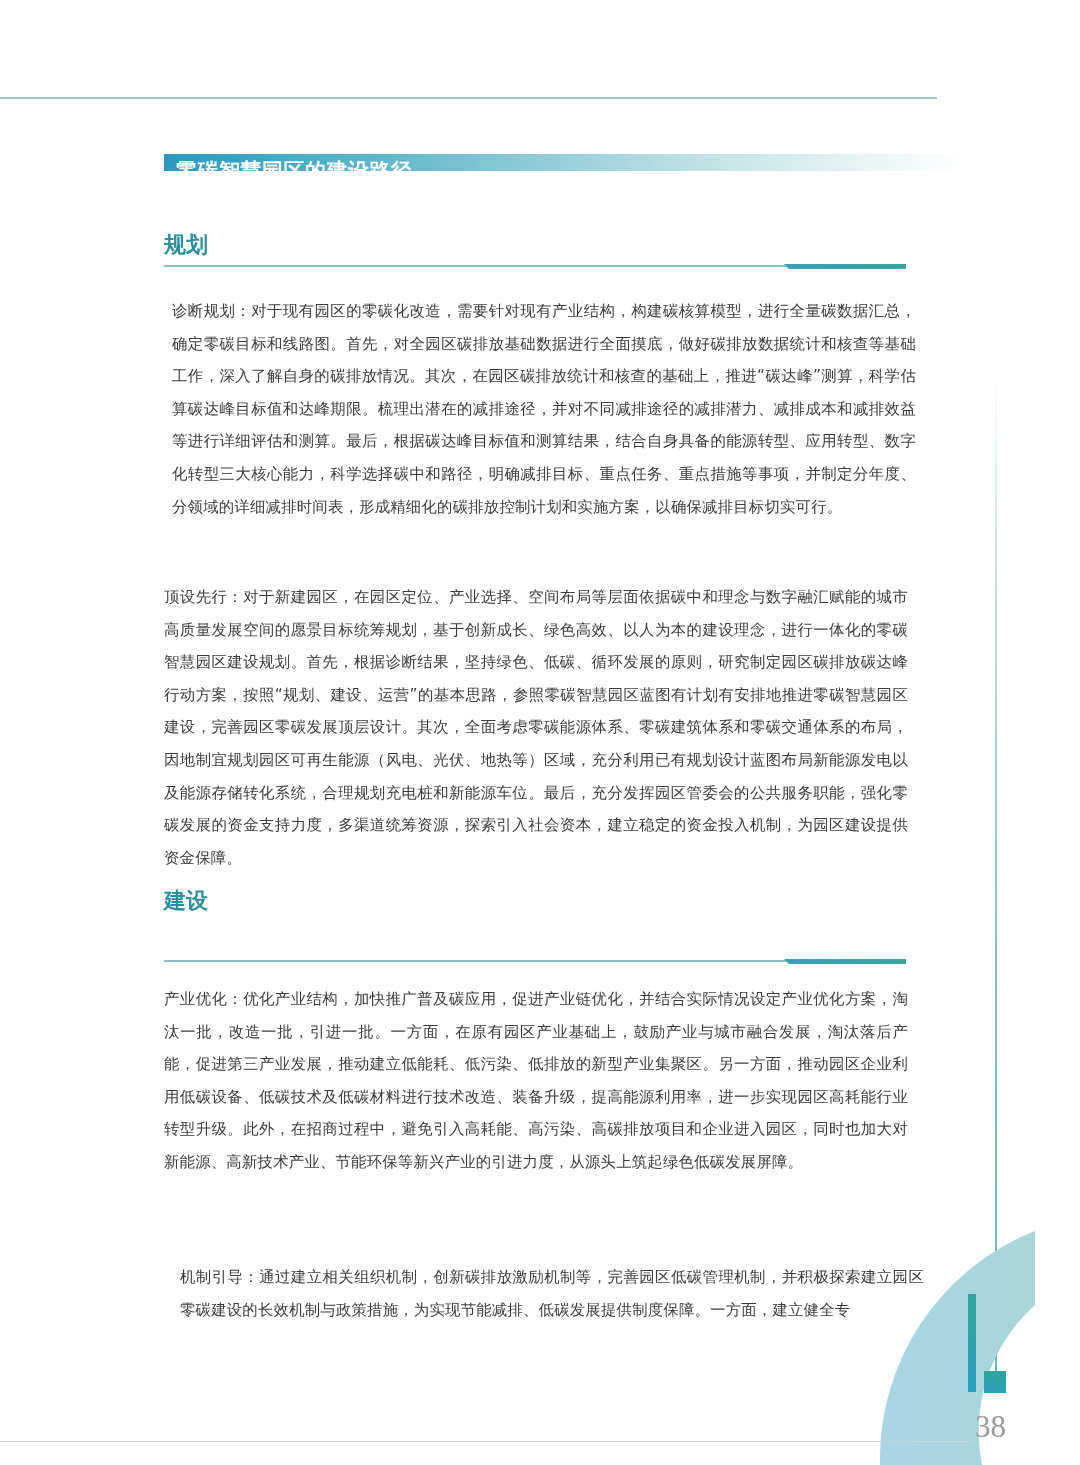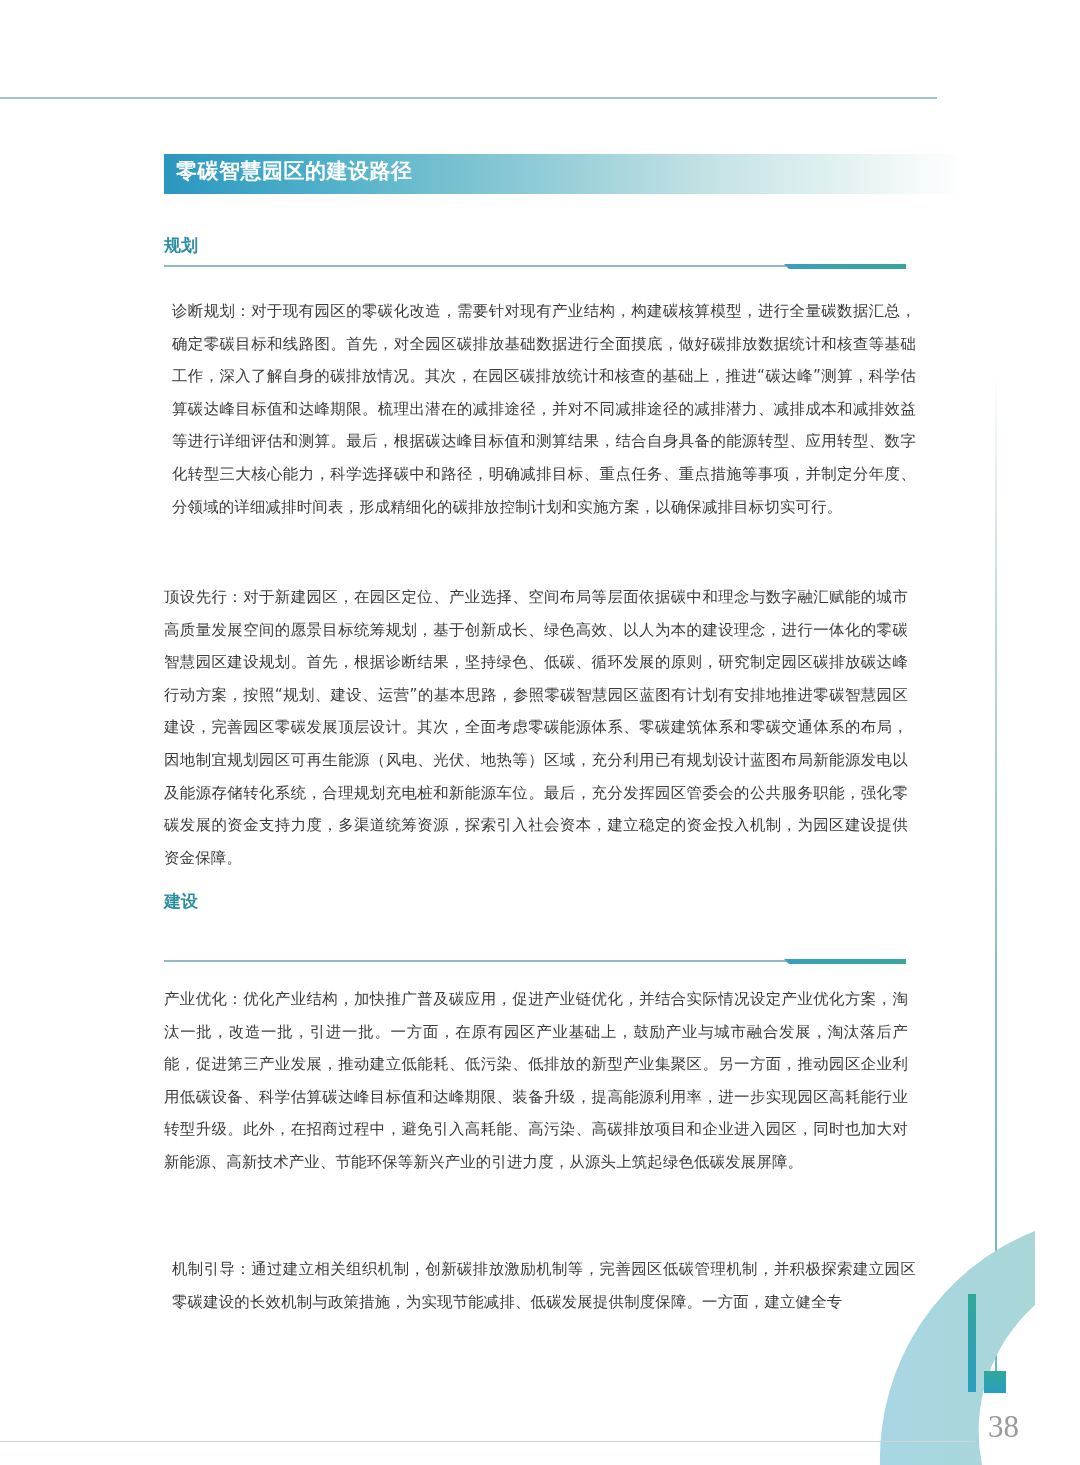--- a/index.html
+++ b/index.html
@@ -7,31 +7,31 @@
     width:1080px; height:1465px; position:relative; overflow:hidden;
     background:#ffffff;
     font-family:"DejaVu Sans", "Liberation Sans", sans-serif;
     color:#3a3a3a;
   }
   .top-rule {
     position:absolute; left:0; top:97px; width:937px; height:2px;
     background:#9ec7cc;
   }
   .title-bar {
-    position:absolute; left:164px; top:154px; width:800px; height:40px;
+    position:absolute; left:164px; top:154px; width:800px; height:17px;
     background:linear-gradient(90deg, #2a97c0 0%, #4fb0c9 20%, #8ccad5 45%, #c8e4e6 70%, rgba(255,255,255,0) 100%);
   }
   .title-text {
     position:absolute; left:12px; top:3px;
     font-size:21px; font-weight:bold; color:#ffffff; letter-spacing:0.5px;
     line-height:29px;
   }
   .section-head {
     position:absolute; left:164px;
-    font-size:17px; font-weight:bold; color:#2c8f9e; line-height:22px;
+    font-size:22px; font-weight:bold; color:#2c8f9e; line-height:22px;
   }
   .section-rule {
     position:absolute; left:164px; width:742px; height:2px;
     background:#8dbcc2;
   }
   .section-rule .accent {
     position:absolute; right:0; top:-1px; width:122px; height:5px;
     background:linear-gradient(90deg,#3a9fbf,#3aa59a);
     clip-path:polygon(0 0,100% 0,100% 100%,4% 100%);
   }
@@ -53,21 +53,21 @@
   }
   .sq {
     position:absolute; left:984px; top:1371px; width:22px; height:22px;
     background:linear-gradient(180deg,#2fa79a,#2a9fbf);
   }
   .bottom-rule {
     position:absolute; left:0; top:1441px; width:975px; height:1px;
     background:#c9d5d8;
   }
   .page-num {
-    position:absolute; left:975px; top:1407px; width:44px; text-align:right;
+    position:absolute; left:975px; top:1407px; width:44px; text-align:left;
     font-family:"Liberation Serif","DejaVu Serif",serif; font-size:31px; color:#9a9a9a;
     line-height:40px;
   }
 </style>
 </head>
 <body>
 
 <div class="top-rule"></div>
 
 <div class="title-bar">
@@ -80,22 +80,22 @@
 </div>
 
 <p class="para" style="top:287px; margin:8px;">诊断规划：对于现有园区的零碳化改造，需要针对现有产业结构，构建碳核算模型，进行全量碳数据汇总，确定零碳目标和线路图。首先，对全园区碳排放基础数据进行全面摸底，做好碳排放数据统计和核查等基础工作，深入了解自身的碳排放情况。其次，在园区碳排放统计和核查的基础上，推进“碳达峰”测算，科学估算碳达峰目标值和达峰期限。梳理出潜在的减排途径，并对不同减排途径的减排潜力、减排成本和减排效益等进行详细评估和测算。最后，根据碳达峰目标值和测算结果，结合自身具备的能源转型、应用转型、数字化转型三大核心能力，科学选择碳中和路径，明确减排目标、重点任务、重点措施等事项，并制定分年度、分领域的详细减排时间表，形成精细化的碳排放控制计划和实施方案，以确保减排目标切实可行。</p>
 <p class="para" style="top:581px; margin:0;">顶设先行：对于新建园区，在园区定位、产业选择、空间布局等层面依据碳中和理念与数字融汇赋能的城市高质量发展空间的愿景目标统筹规划，基于创新成长、绿色高效、以人为本的建设理念，进行一体化的零碳智慧园区建设规划。首先，根据诊断结果，坚持绿色、低碳、循环发展的原则，研究制定园区碳排放碳达峰行动方案，按照“规划、建设、运营”的基本思路，参照零碳智慧园区蓝图有计划有安排地推进零碳智慧园区建设，完善园区零碳发展顶层设计。其次，全面考虑零碳能源体系、零碳建筑体系和零碳交通体系的布局，因地制宜规划园区可再生能源（风电、光伏、地热等）区域，充分利用已有规划设计蓝图布局新能源发电以及能源存储转化系统，合理规划充电桩和新能源车位。最后，充分发挥园区管委会的公共服务职能，强化零碳发展的资金支持力度，多渠道统筹资源，探索引入社会资本，建立稳定的资金投入机制，为园区建设提供资金保障。</p>
 
 <div class="section-head" style="top:890px;">建设</div>
 <div class="section-rule" style="top:960px;">
   <div class="accent"></div>
 </div>
 
-<p class="para" style="top:983px; margin:0;">产业优化：优化产业结构，加快推广普及碳应用，促进产业链优化，并结合实际情况设定产业优化方案，淘汰一批，改造一批，引进一批。一方面，在原有园区产业基础上，鼓励产业与城市融合发展，淘汰落后产能，促进第三产业发展，推动建立低能耗、低污染、低排放的新型产业集聚区。另一方面，推动园区企业利用低碳设备、科学估算碳达峰目标值和达峰期限、装备升级，提高能源利用率，进一步实现园区高耗能行业转型升级。此外，在招商过程中，避免引入高耗能、高污染、高碳排放项目和企业进入园区，同时也加大对新能源、高新技术产业、节能环保等新兴产业的引进力度，从源头上筑起绿色低碳发展屏障。</p>
-<p class="para" style="top:1245px; margin:8px;">机制引导：通过建立相关组织机制，创新碳排放激励机制等，完善园区低碳管理机制，并积极探索建立园区零碳建设的长效机制与政策措施，为实现节能减排、低碳发展提供制度保障。一方面，建立健全专</p>
+<p class="para" style="top:983px; margin:0;">产业优化：优化产业结构，加快推广普及碳应用，促进产业链优化，并结合实际情况设定产业优化方案，淘汰一批，改造一批，引进一批。一方面，在原有园区产业基础上，鼓励产业与城市融合发展，淘汰落后产能，促进第三产业发展，推动建立低能耗、低污染、低排放的新型产业集聚区。另一方面，推动园区企业利用低碳设备、低碳技术及低碳材料进行技术改造、装备升级，提高能源利用率，进一步实现园区高耗能行业转型升级。此外，在招商过程中，避免引入高耗能、高污染、高碳排放项目和企业进入园区，同时也加大对新能源、高新技术产业、节能环保等新兴产业的引进力度，从源头上筑起绿色低碳发展屏障。</p>
+<p class="para" style="top:1245px; margin:16px;">机制引导：通过建立相关组织机制，创新碳排放激励机制等，完善园区低碳管理机制，并积极探索建立园区零碳建设的长效机制与政策措施，为实现节能减排、低碳发展提供制度保障。一方面，建立健全专</p>
 
 <div class="vline"></div>
 
 <svg class="arc" viewBox="0 0 1080 1465">
   <defs>
     <linearGradient id="arcg" x1="0" y1="0" x2="1" y2="0">
       <stop offset="0" stop-color="#a8d6e4"></stop>
       <stop offset="1" stop-color="#a9d6d6"></stop>
     </linearGradient>
   </defs>

